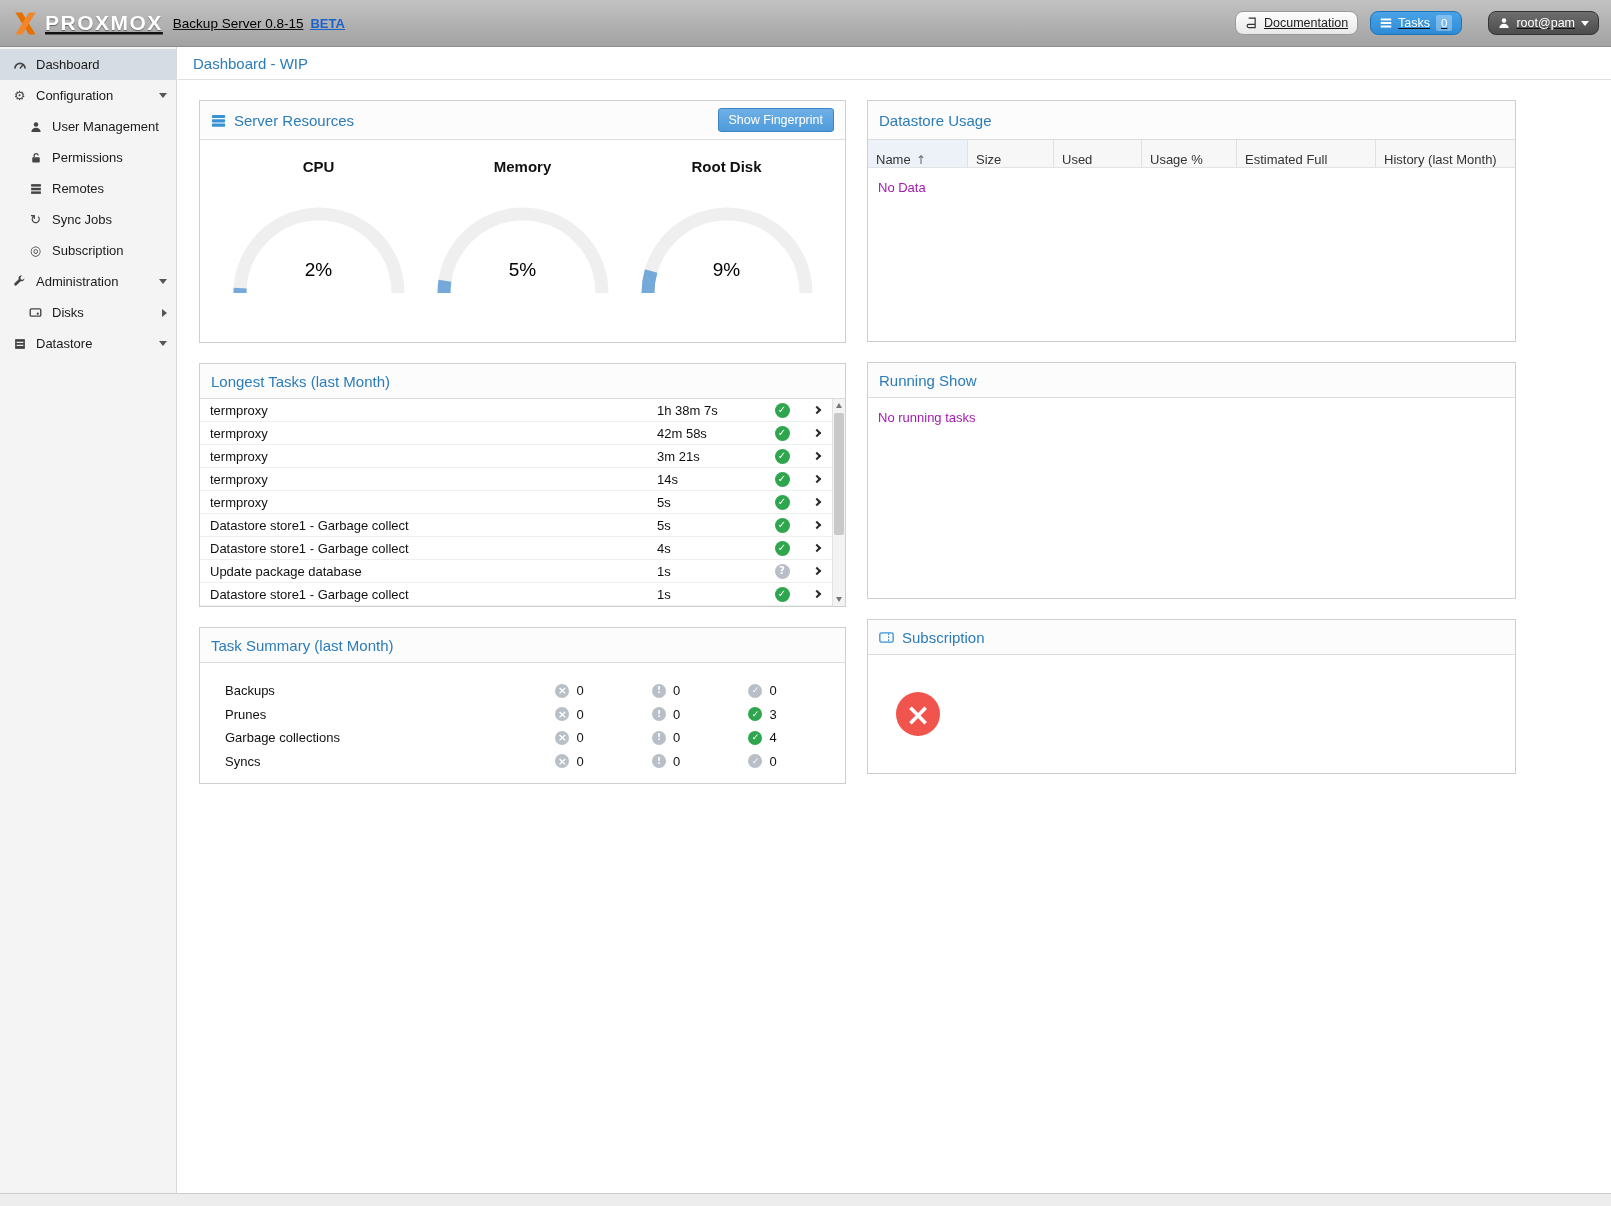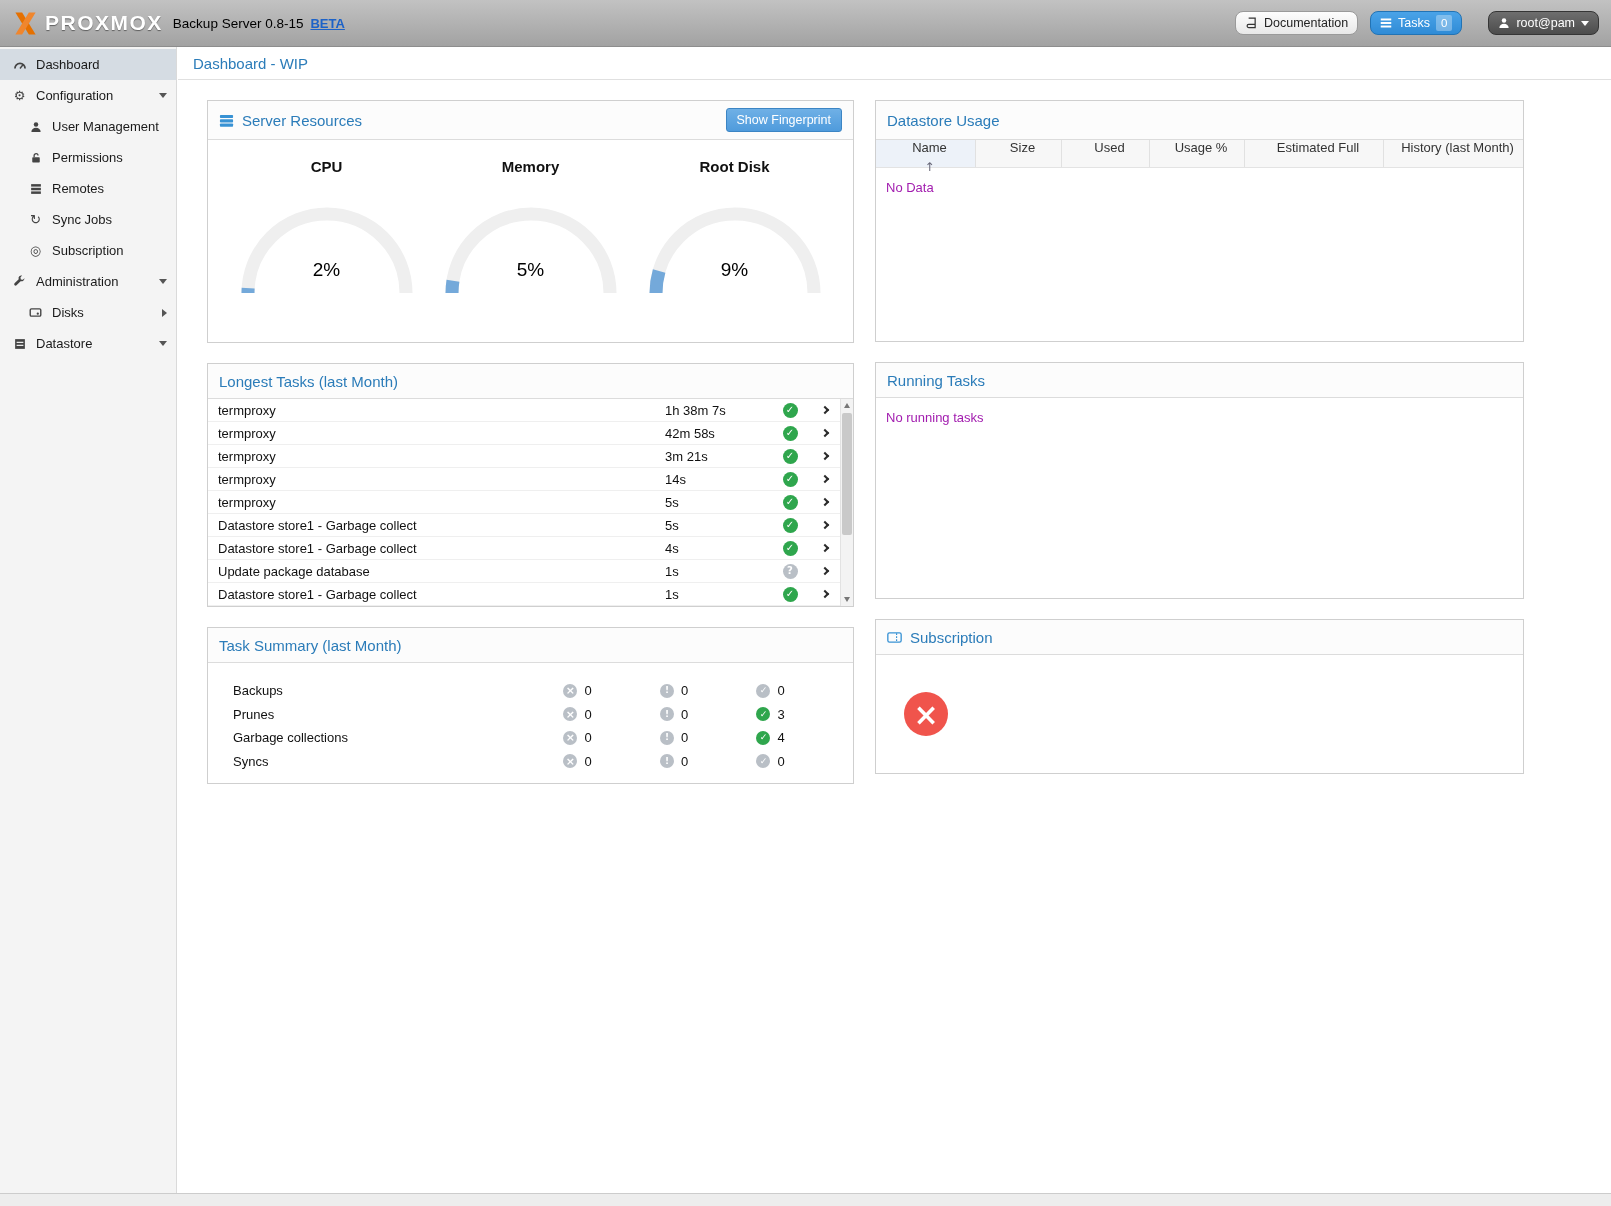--- a/index.html
+++ b/index.html
@@ -1,21 +1,21 @@
 <!DOCTYPE html>
 <html><head>
 <meta charset="utf-8">
 <style>
   * { box-sizing: border-box; margin:0; padding:0; }
   html,body { width:1611px; height:1206px; overflow:hidden; }
   body { font-family:"Liberation Sans", sans-serif; font-size:13px; color:#111; background:#fff; position:relative; }
 
   
   .topbar { height:47px; background:linear-gradient(#c2c2c2,#a2a2a2); border-bottom:1px solid #8d8d8d;
-            display:flex; align-items:center; padding:0 12px; }
+            display:flex; align-items:center; padding:0 12px;text-decoration:underline; }
   .brand { display:flex; align-items:center; gap:6px; }
   .brand-text { font-size:21px; font-weight:bold; letter-spacing:1.5px; color:#fff;
                 text-shadow:0 1px 1px rgba(0,0,0,.45); }
   .product { margin-left:10px; font-size:13.5px; color:#000; }
   .beta { margin-left:7px; font-size:13px; color:#1c62c8; text-decoration:underline; font-weight:bold; }
   .tb-spacer { flex:1; }
   .tb-btn { height:24px; display:inline-flex; align-items:center; gap:6px; padding:0 9px;
             border-radius:8px; font-size:12.5px; cursor:default; }
   .btn-light { background:linear-gradient(#fdfdfd,#e8e8e8); border:1px solid #9a9a9a; color:#222; }
   .btn-blue  { background:linear-gradient(#4aa3e8,#2f8bd6); border:1px solid #2273b4; color:#fff; margin-left:12px; }
@@ -33,43 +33,43 @@
   .nav-item.sub { padding-left:28px; }
   .nav-item.selected { background:#d5dce3; }
   .nav-icon { width:15px; display:inline-flex; justify-content:center; color:#444;
               font-family:"DejaVu Sans", sans-serif; font-size:13px; }
   .nav-arrow { position:absolute; right:9px; }
 
   
   .content { position:absolute; left:178px; top:47px; right:0; bottom:13px; background:#fff; }
   .content-header { height:33px; border-bottom:1px solid #e0e0e0; display:flex; align-items:center;
                     padding-left:15px; color:#2b7cb9; font-size:15px; }
-  .panels { display:flex; gap:21px; padding:20px 0 0 21px;margin-left:8px; }
+  .panels { display:flex; gap:21px; padding:20px 0 0 21px; }
   .col-left { width:647px; } .col-right { width:649px; }
 
   .panel { border:1px solid #cfcfcf; background:#fff; margin-bottom:20px; }
   .panel-header { height:39px; display:flex; align-items:center; gap:8px; padding:0 11px;
                   border-bottom:1px solid #dcdcdc; background:#fcfcfc; }
   .panel-title { color:#2b7cb9; font-size:15px; }
   .ph-spacer { flex:1; }
   .btn-fingerprint { height:24px; padding:0 10px; border-radius:3px; color:#fff; font-size:12.5px;
                      background:linear-gradient(#6fb0e6,#4f9bdc); border:1px solid #3c85c4;
                      display:inline-flex; align-items:center; }
 
   
   .sr-body { height:202px; display:flex; justify-content:center; gap:14px; padding-top:18px; }
   .gauge { width:190px; text-align:center; position:relative; }
   .gauge-label { font-size:15px; font-weight:bold; margin-bottom:22px; }
   .gauge-wrap { position:relative; width:190px; height:100px; }
   .gauge-pct { position:absolute; left:0; right:0; top:62px; font-size:19px; color:#000; }
 
   
   .du-colheader { display:flex; height:28px; border-bottom:1px solid #e3e3e3; background:#f7f7f7; }
-  .du-col { border-right:1px solid #e1e1e1; display:flex; align-items:center; padding-left:8px; gap:5px;
-            font-size:13px; color:#333;flex-direction:column; }
+  .du-col { border-right:1px solid #e1e1e1; display:flex; align-items:flex-end; padding-left:8px; gap:5px;
+            font-size:13px; color:#333; }
   .du-col.sorted { background:#edf2f9; }
   .sort-arrow { color:#667; font-size:12px; font-family:"DejaVu Sans", sans-serif; }
   .empty-text { color:#a21caf; padding:12px 10px; }
   .du-body { height:173px; }
   .rt-body { height:200px; }
 
   
   .lt-body { height:207px; position:relative; overflow:hidden; }
   .lt-rows { margin-right:13px; }
   .lt-row { display:flex; align-items:center; height:23px; border-bottom:1px solid #efefef;
@@ -499,21 +499,21 @@
           <span class="du-col" style="width:139px;">Estimated Full</span>
           <span class="du-col" style="flex:1;border-right:none;">History (last Month)</span>
         </div>
         <div class="du-body">
           <div class="empty-text">No Data</div>
         </div>
       </div>
 
       <div class="panel">
         <div class="panel-header" style="height:35px;">
-          <span class="panel-title">Running Tasks</span>
+          <span class="panel-title">Running Show</span>
         </div>
         <div class="rt-body">
           <div class="empty-text">No running tasks</div>
         </div>
       </div>
 
       <div class="panel">
         <div class="panel-header" style="height:35px;">
           <svg width="15" height="13" viewBox="0 0 18 14">
             <rect x="1" y="1.5" width="16" height="11" rx="2" fill="none" stroke="#3892d4" stroke-width="1.6"></rect>

